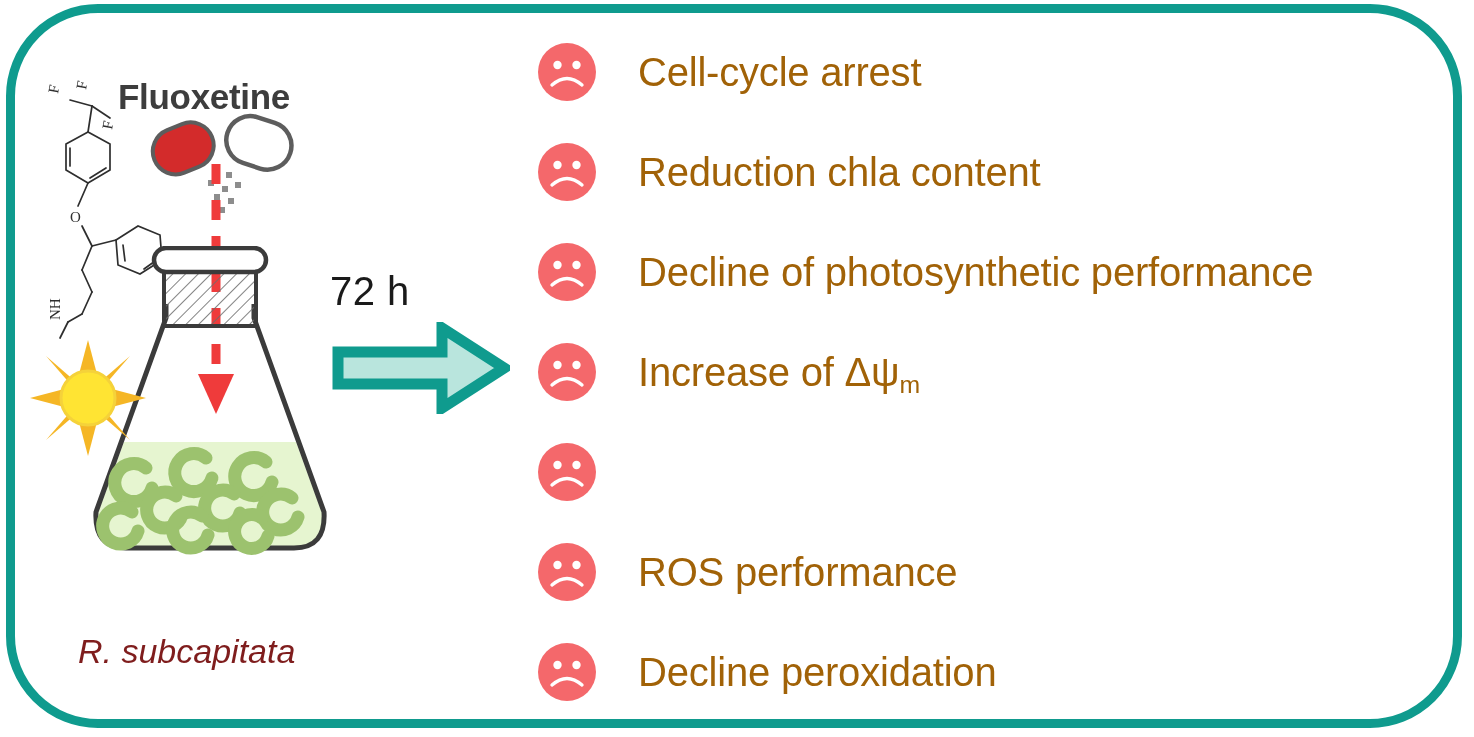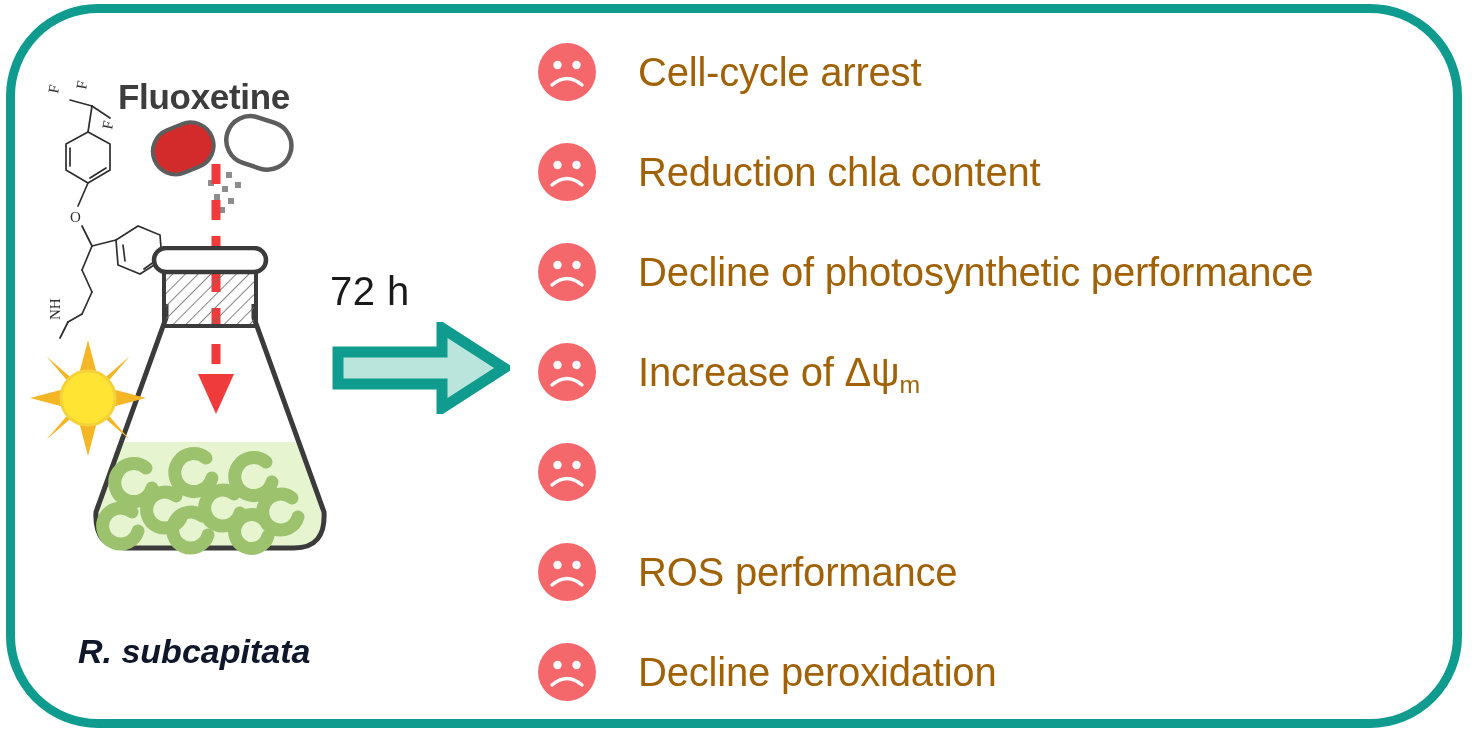--- a/index.html
+++ b/index.html
@@ -46,23 +46,23 @@
     color: #3d3d3d;
     letter-spacing: -0.3px;
     white-space: nowrap;
     margin-top: 39px;
   }
   #species-label {
     position: absolute;
     left: 78px;
     top: 632px;
     font-size: 34px;
-    font-weight: bold;
+    font-weight: normal;
     font-style: italic;
-    color: #0f172a;
+    color: #7f1d1d;
     white-space: nowrap;
   }
   #structure-svg {
     position: absolute;
     left: 20px;
     top: 74px;
   }
   #capsule-svg {
     position: absolute;
     left: 140px;

